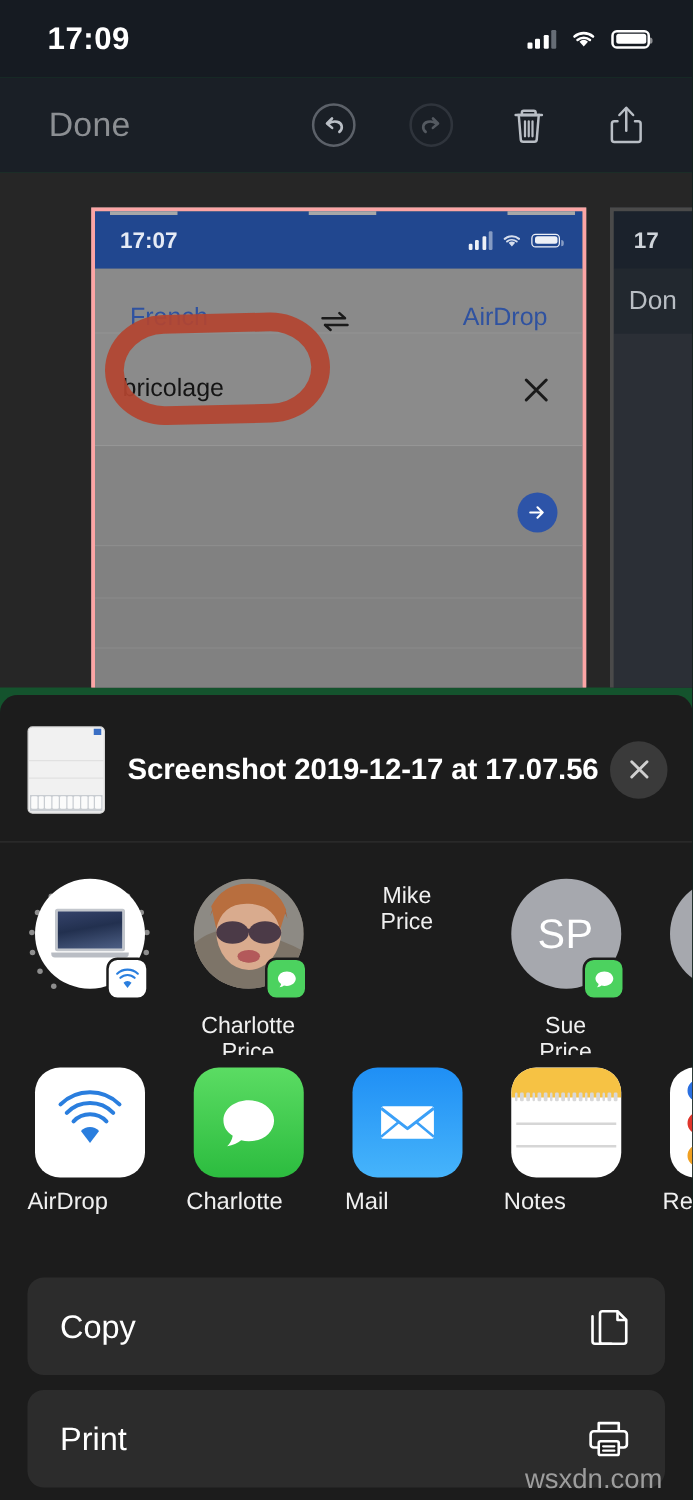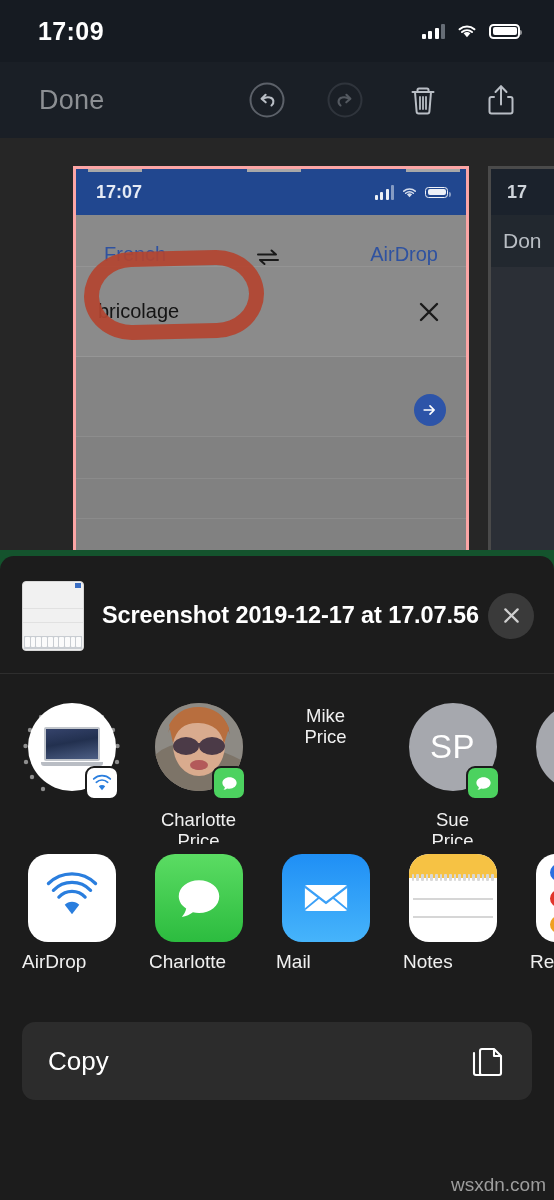--- a/index.html
+++ b/index.html
@@ -277,22 +277,22 @@
   .action-row {
     background: #2c2c2c; border-radius: 13px;
     height: 78px; display: flex; align-items: center;
     justify-content: space-between; padding: 0 26px 0 26px;
     margin-bottom: 12px;
   }
   .action-label { color: #ffffff; font-size: 26px; text-align: center; }
   .action-ico { width: 38px; height: 38px; }
 
   .watermark {
-    position: absolute; right: 8px; bottom: 4px;
-    color: #9d9d9d; font-size: 19px; z-index: 20; margin-left: 32px;
+    position: absolute; right: 24px; bottom: 4px;
+    color: #9d9d9d; font-size: 22px; z-index: 20; margin-left: 32px;
   }
 </style>
 </head>
 <body>
 
 <div class="phone">
 
   <div class="statusbar">
     <div class="status-time">17:09</div>
     <div class="status-right">
@@ -611,17 +611,26 @@
 
     <div class="actions">
       <div class="action-row">
         <div class="action-label">Copy</div>
         <svg class="action-ico" viewBox="0 0 38 38">
           <path d="M14 7 h12 l7 7 v17 a2 2 0 0 1-2 2 h-17 a2 2 0 0 1-2-2 V9 a2 2 0 0 1 2-2 Z" stroke="#ffffff" stroke-width="2.1" fill="none" stroke-linejoin="round"></path>
           <path d="M26 7 v7 h7" stroke="#ffffff" stroke-width="2.1" fill="none" stroke-linejoin="round"></path>
           <path d="M21 33 H8 a2 2 0 0 1-2-2 V11" stroke="#ffffff" stroke-width="2.1" fill="none" stroke-linecap="round" stroke-linejoin="round"></path>
         </svg>
       </div>
+      <div class="action-row">
+        <div class="action-label">Print</div>
+        <svg class="action-ico" viewBox="0 0 38 38">
+          <path d="M11 13 V6.5 h16 V13" stroke="#ffffff" stroke-width="2.1" fill="none" stroke-linejoin="round"></path>
+          <rect x="4.5" y="13" width="29" height="13" rx="2.5" stroke="#ffffff" stroke-width="2.1" fill="none"></rect>
+          <rect x="11" y="21" width="16" height="11" rx="1.5" stroke="#ffffff" stroke-width="2.1" fill="#1c1c1c"></rect>
+          <path d="M14.5 25 h9 M14.5 28.5 h9" stroke="#ffffff" stroke-width="1.8" stroke-linecap="round"></path>
+        </svg>
+      </div>
     </div>
   </div>
 
   <div class="watermark">wsxdn.com</div>
 </div>
 
 </body></html>

